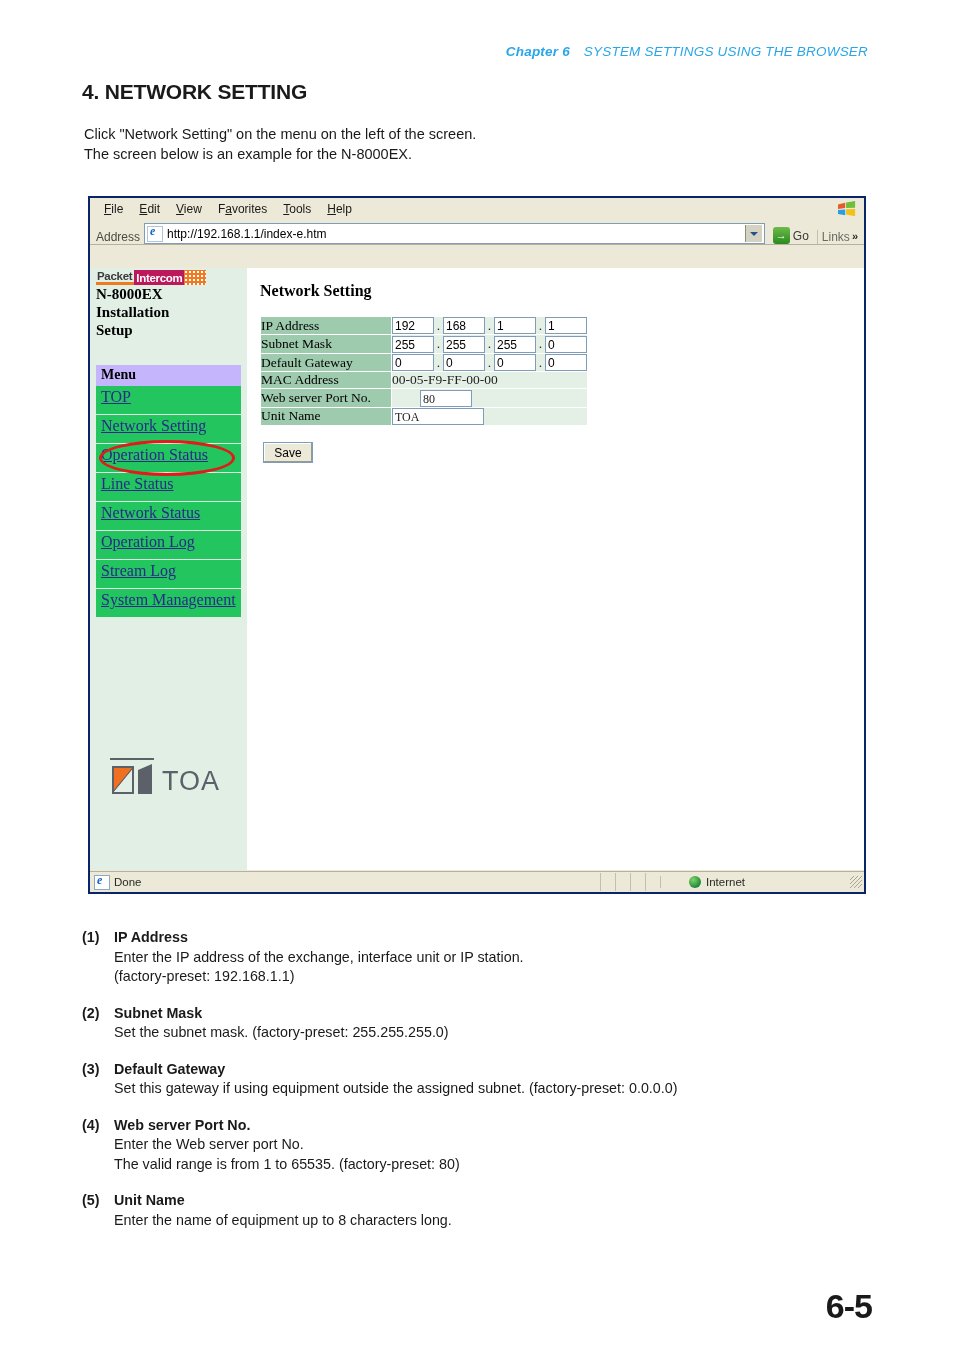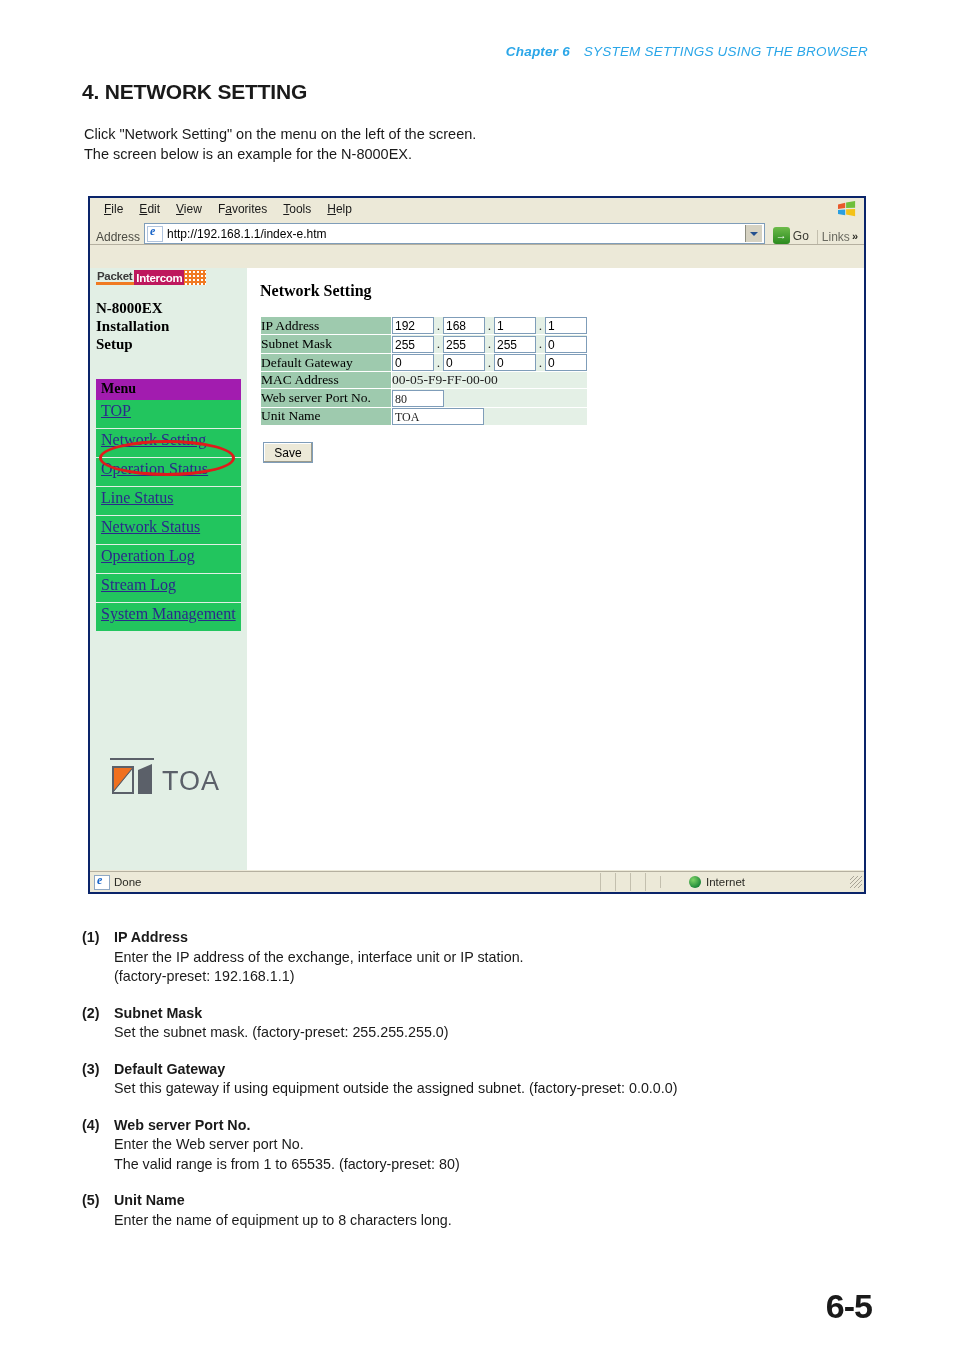--- a/index.html
+++ b/index.html
@@ -204,31 +204,30 @@
     letter-spacing:-.3px;
   }
   .brand-strip .b-dots {
     background: #f07a22;
     width: 22px;
     background-image: radial-gradient(circle, #ffffff 0.8px, transparent 1px);
     background-size: 4px 4px;
   }
 
   .panel-title {
-    margin-top: 14px;
     font-family: "Liberation Serif", serif;
     font-weight: bold;
     font-size: 15px;
     line-height: 18px;
     color: #000;
   }
 
   .menu-box { margin-top: 26px; }
   .menu-head {
-    background: #a21caf;
+    background: #c4b5fd;
     font-family: "Liberation Serif", serif;
     font-weight: bold;
     font-size: 14px;
     padding: 2px 5px 3px 5px;
     color:#000;
   }
   .menu-item {
     background: #22c55e;
     padding: 2px 5px 8px 5px;
     font-family: "Liberation Serif", serif;
@@ -296,21 +295,21 @@
     padding: 0 2px;
     box-sizing: border-box;
     vertical-align: middle;
     color: #000;
   }
   .dot { display:inline-block; width:9px; text-align:center; vertical-align:middle; }
   .portbox {
     width: 52px; height: 17px;
     border: 1px solid #7f9db9; background:#fff;
     display:inline-block; font-size:12px; line-height:17px;
-    padding:0 2px; box-sizing:border-box; vertical-align:middle;
+    padding:0 2px; box-sizing:border-box; vertical-align:middle;margin-left:28px;
   }
   .namebox {
     width: 92px; height: 17px;
     border: 1px solid #7f9db9; background:#fff;
     display:inline-block; font-size:12px; line-height:17px;
     padding:0 2px; box-sizing:border-box; vertical-align:middle;
   }
   .mac-text { font-family:"Liberation Serif",serif; font-size:13.5px; }
   .save-btn {
     margin: 16px 0 0 6px;

